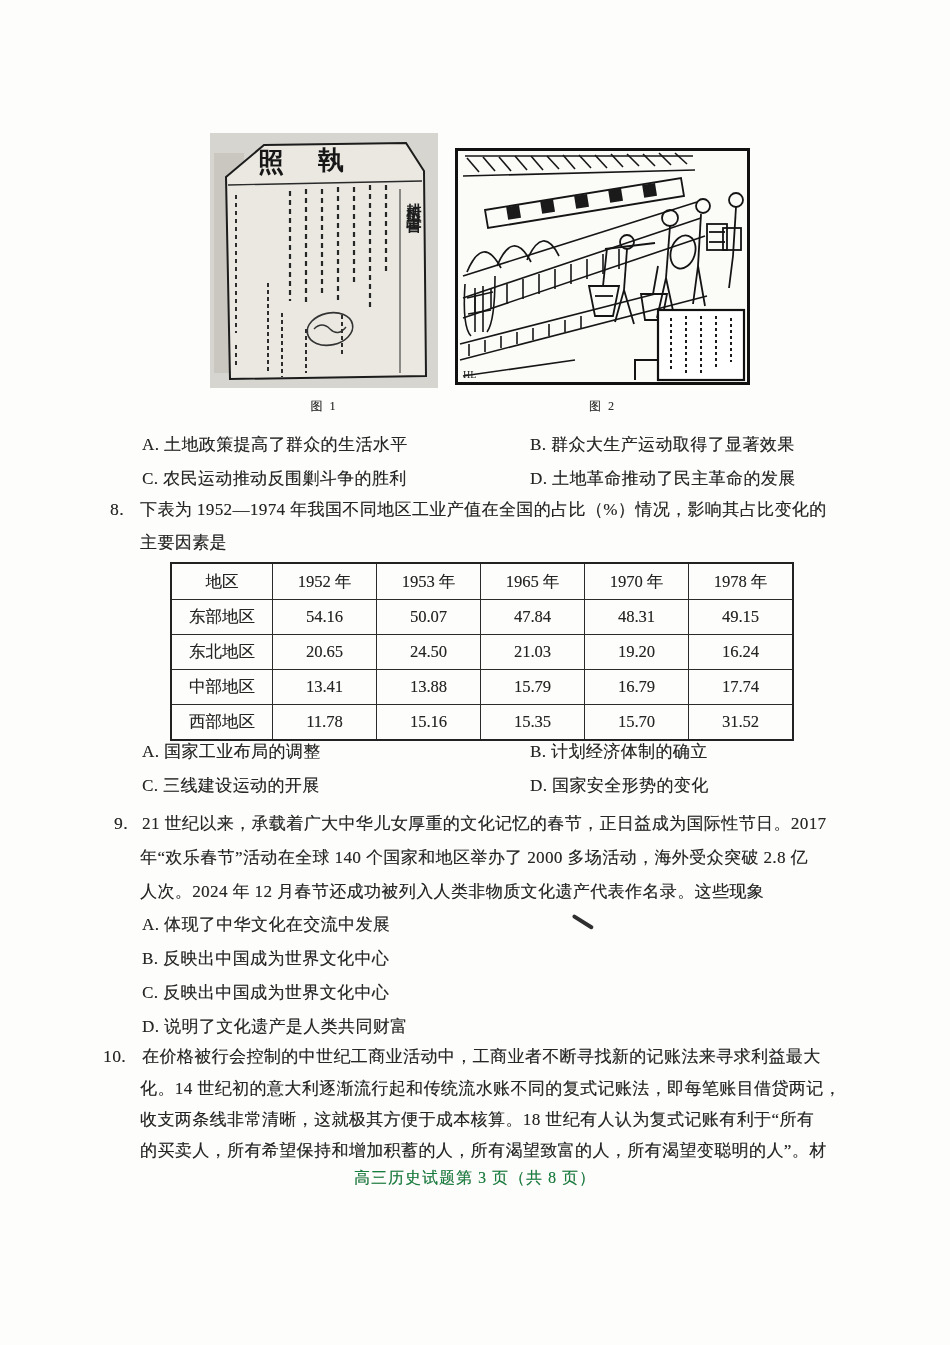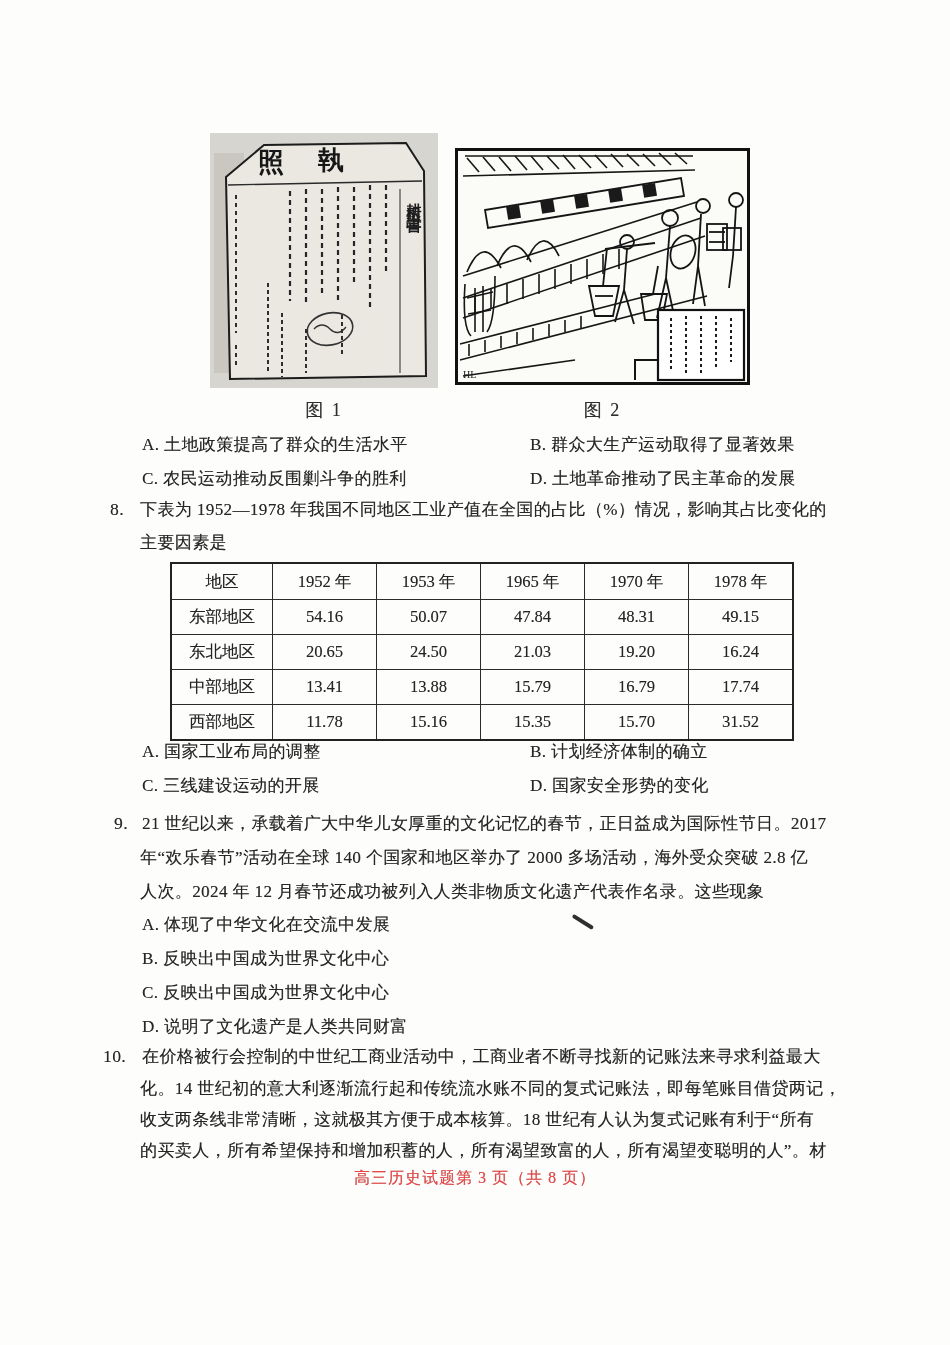--- a/index.html
+++ b/index.html
@@ -18,21 +18,21 @@
     line-height:23px;
     white-space:nowrap;
     letter-spacing:0.4px;
     text-shadow:0.3px 0.3px 0.4px rgba(40,40,40,0.45);
   }
   .qnum{font-size:17.5px;}
   .figure{position:absolute;}
   .figure svg{display:block;}
   .fig-label{
     position:absolute;text-align:center;
-    font-size:18px;color:#2e2e2e;letter-spacing:2px;
+    font-size:12px;color:#2e2e2e;letter-spacing:2px;
     text-shadow:0.3px 0.3px 0.4px rgba(40,40,40,0.4);
   }
   .big-char{
     position:absolute;font-size:26px;font-weight:bold;color:#171717;
     font-family:"Liberation Serif","DejaVu Serif",serif;
   }
   .vert-caption{
     position:absolute;writing-mode:vertical-rl;
     font-size:15px;letter-spacing:5px;color:#1d1d1d;font-weight:bold;
   }
@@ -47,21 +47,21 @@
     border:1.7px solid #2b2b2b;
     text-align:center;vertical-align:middle;
     font-weight:normal;padding:0;
   }
   .qtable th{height:35px;}
   .qtable td{height:34px;}
   .qtable .c-region{width:100px;}
   .qtable .c-year{width:103px;}
   .footer{
     position:absolute;left:0;right:0;top:1168px;
-    text-align:center;font-size:16px;color:#ef4444;
+    text-align:center;font-size:16px;color:#15803d;
     letter-spacing:1px;
     text-shadow:0.3px 0.3px 0.3px rgba(40,40,40,0.4);
   }
   .pen-mark{
     position:absolute;left:571px;top:920px;
     width:24px;height:3.6px;border-radius:3px;
     background:#2f2f2f;
     transform:rotate(32deg);
   }
 </style>
@@ -234,21 +234,21 @@
 
   <div class="fig-label" style="left:210px;top:398px;width:228px">图 1</div>
   <div class="fig-label" style="left:455px;top:398px;width:295px">图 2</div>
 
   <span class="tl" style="left:142px;top:433px">A. 土地政策提高了群众的生活水平</span>
   <span class="tl" style="left:142px;top:467px">C. 农民运动推动反围剿斗争的胜利</span>
   <span class="tl" style="left:530px;top:433px">B. 群众大生产运动取得了显著效果</span>
   <span class="tl" style="left:530px;top:467px">D. 土地革命推动了民主革命的发展</span>
 
   <span class="tl qnum" style="left:110px;top:498px">8.</span>
-  <span class="tl" style="left:140px;top:498px">下表为 1952—1978 年我国不同地区工业产值在全国的占比（%）情况，影响其占比变化的</span>
+  <span class="tl" style="left:140px;top:498px">下表为 1952—1974 年我国不同地区工业产值在全国的占比（%）情况，影响其占比变化的</span>
   <span class="tl" style="left:140px;top:531px">主要因素是</span>
 
   <table class="qtable">
     <thead>
       <tr>
         <th class="c-region">地区</th>
         <th class="c-year">1952 年</th>
         <th class="c-year">1953 年</th>
         <th class="c-year">1965 年</th>
         <th class="c-year">1970 年</th>

